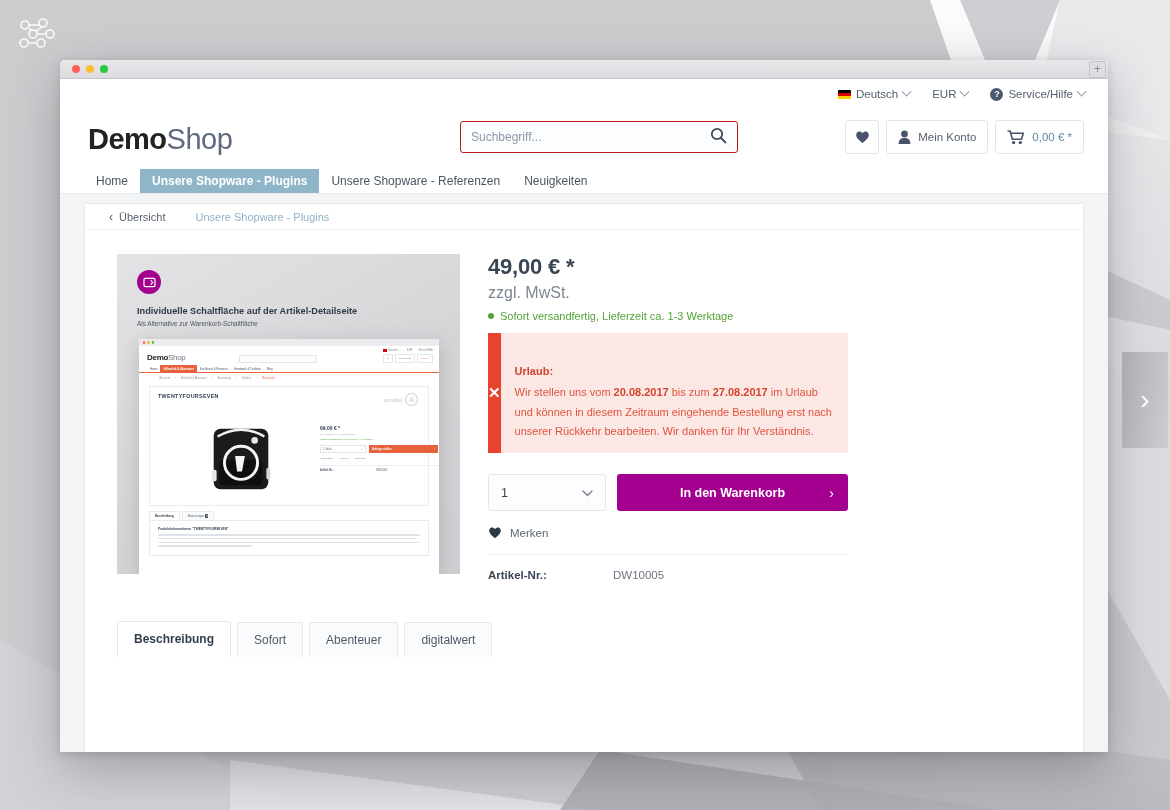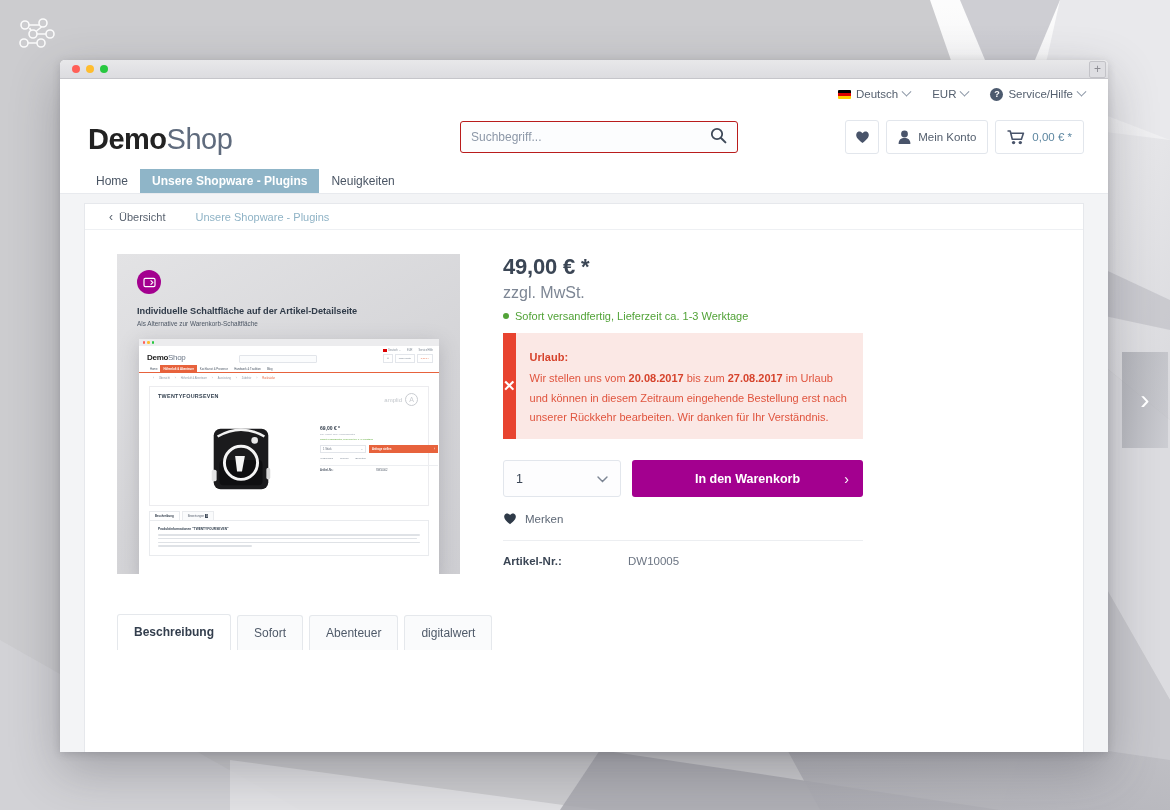--- a/index.html
+++ b/index.html
@@ -89,21 +89,21 @@
   .crumb-link { color:#8fb3c6; margin-left:30px; }
   .lt { font-size:12px; line-height:1; }
 
   h1.prodtitle {
     margin:42px 32px 0 32px; font-size:19px; line-height:1.38; color:#3b4655; font-weight:700;
     max-width:760px; letter-spacing:-.1px;
   }
 
   .cols { display:flex; padding:0 32px; margin-top:24px; gap:0; }
   .colleft { width:345px; }
-  .colright { width:360px; margin-left:41px; }
+  .colright { width:360px; margin-left:26px; }
 
   
   .prodimg {
     width:343px; height:320px; position:relative; overflow:hidden;
     background:linear-gradient(150deg,#e3e3e5 0%,#d5d5d8 55%,#cfcfd3 100%);
   }
 
   .ib-circle{position:absolute;left:20px;top:16px;width:24px;height:24px;border-radius:50%;background:#a3008f;display:flex;align-items:center;justify-content:center;}
   .ib-title{position:absolute;left:20px;top:52px;font-size:9.2px;font-weight:700;color:#2f3a48;}
   .ib-sub{position:absolute;left:20px;top:66px;font-size:6.4px;color:#4d5765;}
@@ -151,21 +151,21 @@
   .mb-line{height:1.6px;background:#dfe2e6;margin-bottom:2.2px;border-radius:1px;}
 
   
   .price { font-size:22px; font-weight:700; color:#3b4655; letter-spacing:-.2px;}
   .tax { font-size:16px; color:#7d8694; margin-top:4px;}
   .stock { font-size:11px; color:#52a338; margin-top:8px; display:flex; align-items:center; gap:6px;}
   .greendot{width:6px;height:6px;border-radius:50%;background:#52a338;display:inline-block;}
 
   .alert { display:flex; margin-top:11px; background:#fbe8e5; }
   .alert-x { width:28px; background:#e8432f; color:#fff; display:flex; align-items:center; justify-content:center; font-size:15px; font-weight:600;}
-  .alert-body { padding:15px 14px 12px 14px; font-size:11px; line-height:1.75; color:#e0543e;}
+  .alert-body { padding:29px 14px 12px 14px; font-size:11px; line-height:1.75; color:#e0543e;}
   .alert-body .ttl{ font-weight:700; color:#d6432c; display:block; margin-bottom:2px;}
   .alert-body b { color:#d6432c; font-weight:700;}
 
   .buyrow { display:flex; margin-top:21px; gap:11px; }
   .qty { width:118px; height:37px; border:1px solid #e2e6ec; border-radius:3px; background:#fdfdfe;
          display:flex; align-items:center; padding:0 12px; font-size:12.5px; color:#3b4655;}
   .qty .chev2{ margin-left:auto; }
   .buybtn { flex:1; height:37px; background:#a3008f; color:#fff; border-radius:3px;
             display:flex; align-items:center; justify-content:center; position:relative;
             font-size:12.5px; font-weight:700; }
@@ -305,20 +305,21 @@
               <circle cx="13.3" cy="12.6" r="1.7" fill="#49546a"></circle>
             </svg>
           <span class="price-cart">0,00 € *</span>
         </div>
       </div>
     </div>
 
     <div class="nav">
       <div class="nav-item">Home</div>
       <div class="nav-item active">Unsere Shopware - Plugins</div>
+      <div class="nav-item">Unsere Shopware - Referenzen</div>
       <div class="nav-item">Neuigkeiten</div>
     </div>
 
     <div class="contentwrap">
       <div class="panel">
 
         <div class="crumbbar">
           <div class="crumb-back">
             <span class="lt">‹</span>
             <span>Übersicht</span>

